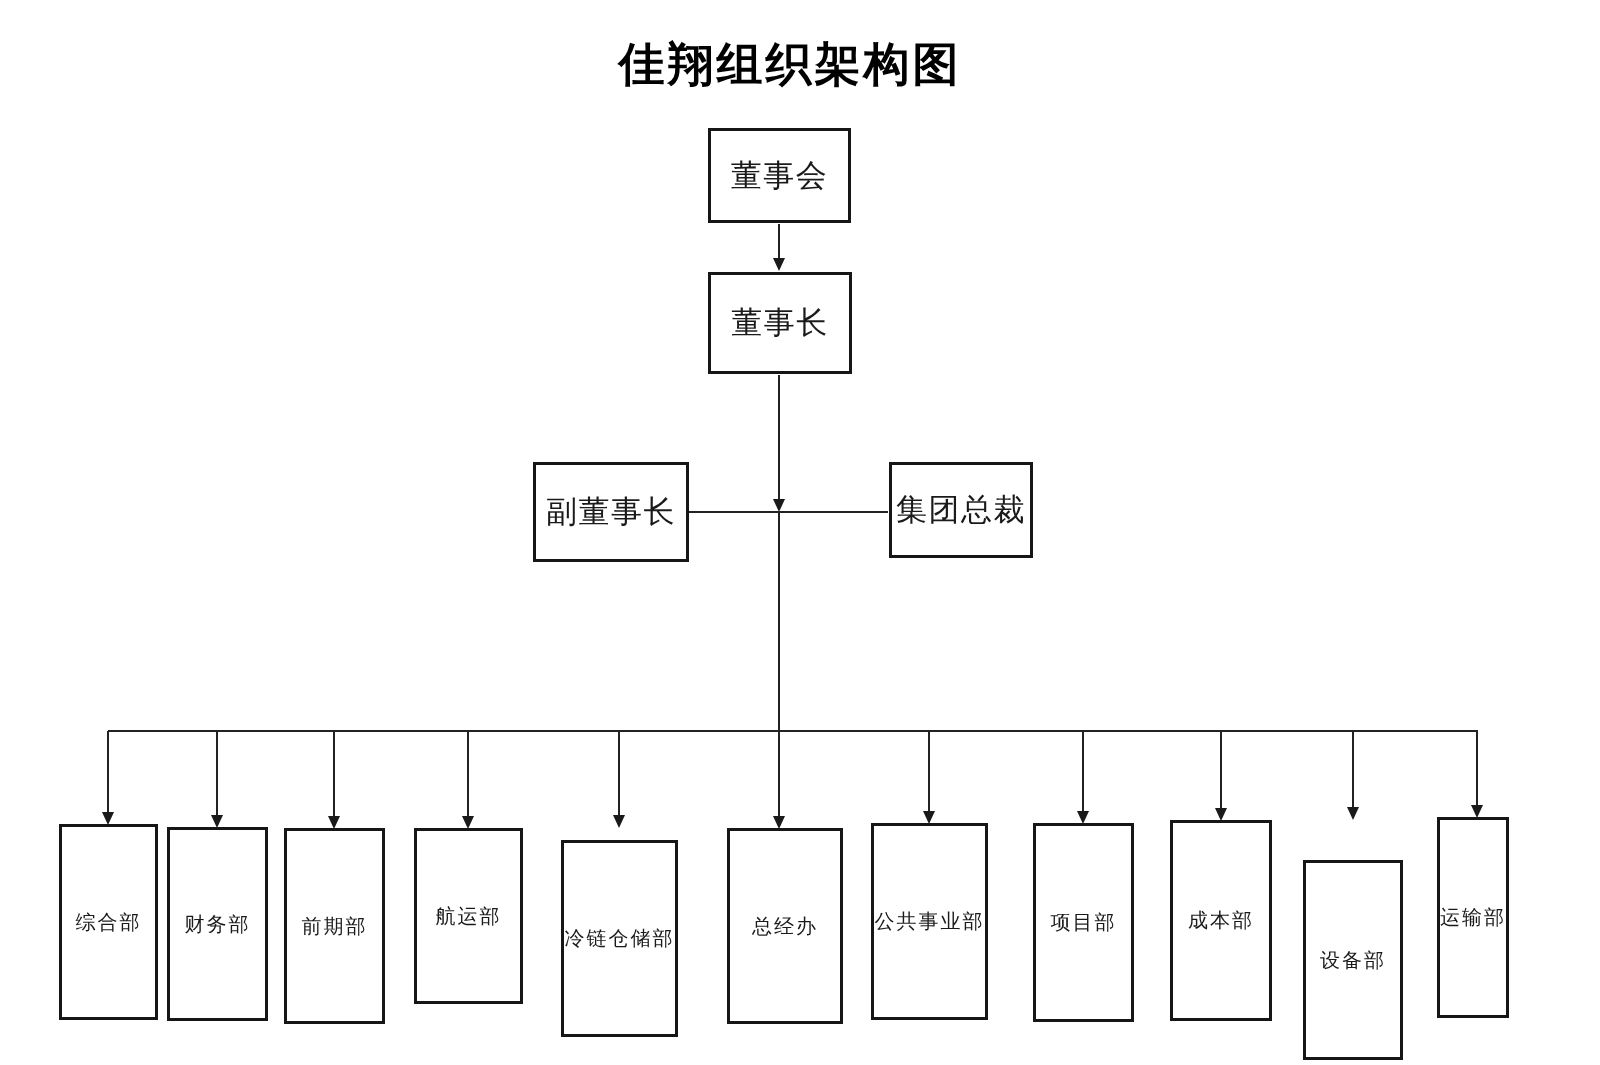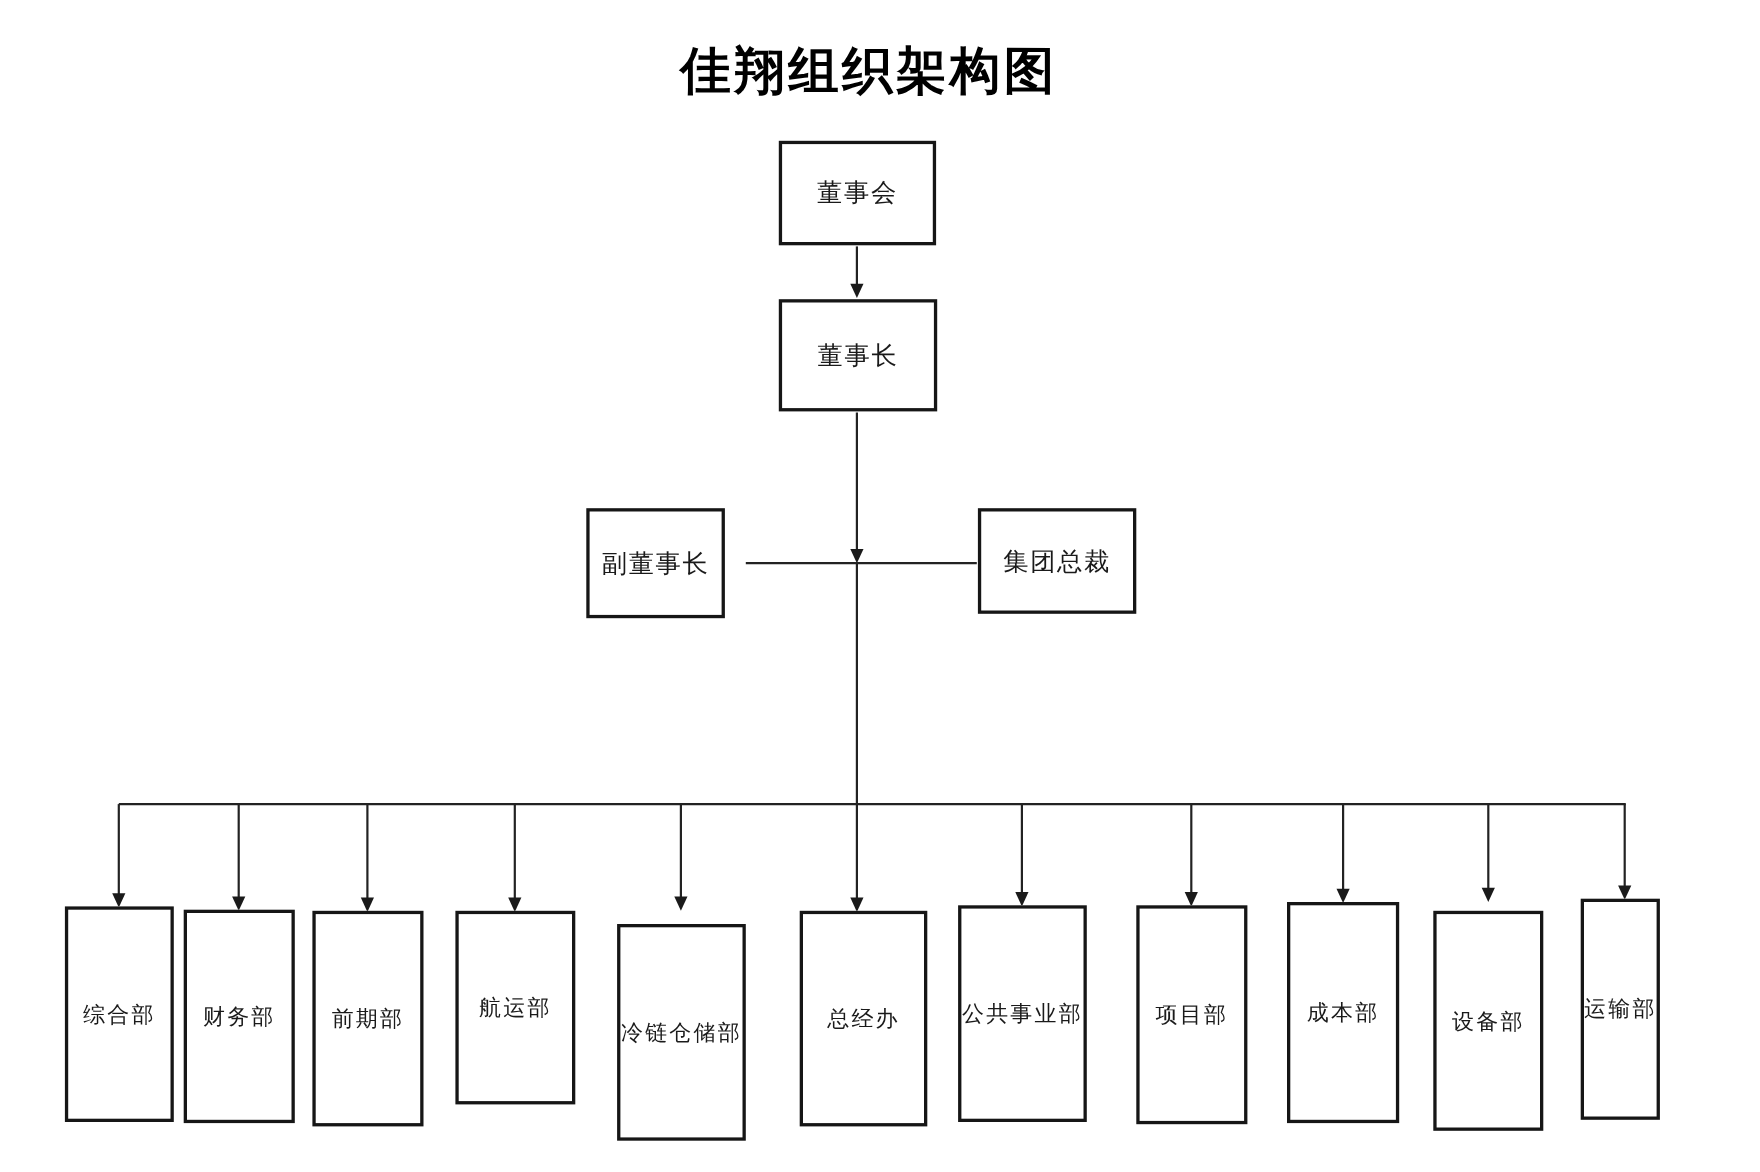--- a/index.html
+++ b/index.html
@@ -33,21 +33,21 @@
     background: #ffffff;
     display: flex;
     align-items: center;
     justify-content: center;
     color: #1a1a1a;
   }
   .node .label {
     white-space: nowrap;
   }
   .node.exec {
-    font-size: 23px;
+    font-size: 31px;
     letter-spacing: 1.5px;
   }
   .node.dept {
     font-size: 20px;
     letter-spacing: 2px;
   }
   svg.wires {
     position: absolute;
     left: 0;
     top: 0;
@@ -109,21 +109,21 @@
   </svg>
 
   <div class="node exec" style="left:708px; top:128px; width:143px; height:95px;">
     <span class="label">董事会</span>
   </div>
 
   <div class="node exec" style="left:708px; top:272px; width:144px; height:102px;">
     <span class="label">董事长</span>
   </div>
 
-  <div class="node exec" style="left:533px; top:462px; width:126px; height:100px;">
+  <div class="node exec" style="left:533px; top:462px; width:156px; height:100px;">
     <span class="label">副董事长</span>
   </div>
 
   <div class="node exec" style="left:889px; top:462px; width:144px; height:96px;">
     <span class="label">集团总裁</span>
   </div>
 
   <div class="node dept" style="left:59px; top:824px; width:99px; height:196px;">
     <span class="label">综合部</span>
   </div>
@@ -153,21 +153,21 @@
   </div>
 
   <div class="node dept" style="left:1170px; top:820px; width:102px; height:201px;">
     <span class="label">成本部</span>
   </div>
 
   <div class="node dept" style="left:1033px; top:823px; width:101px; height:199px;">
     <span class="label">项目部</span>
   </div>
 
-  <div class="node dept" style="left:1303px; top:828px; width:100px; height:200px;">
+  <div class="node dept" style="left:1303px; top:860px; width:100px; height:200px;">
     <span class="label">设备部</span>
   </div>
 
   <div class="node dept" style="left:1437px; top:817px; width:72px; height:201px;">
     <span class="label">运输部</span>
   </div>
 
 </div>
 
 </body></html>

